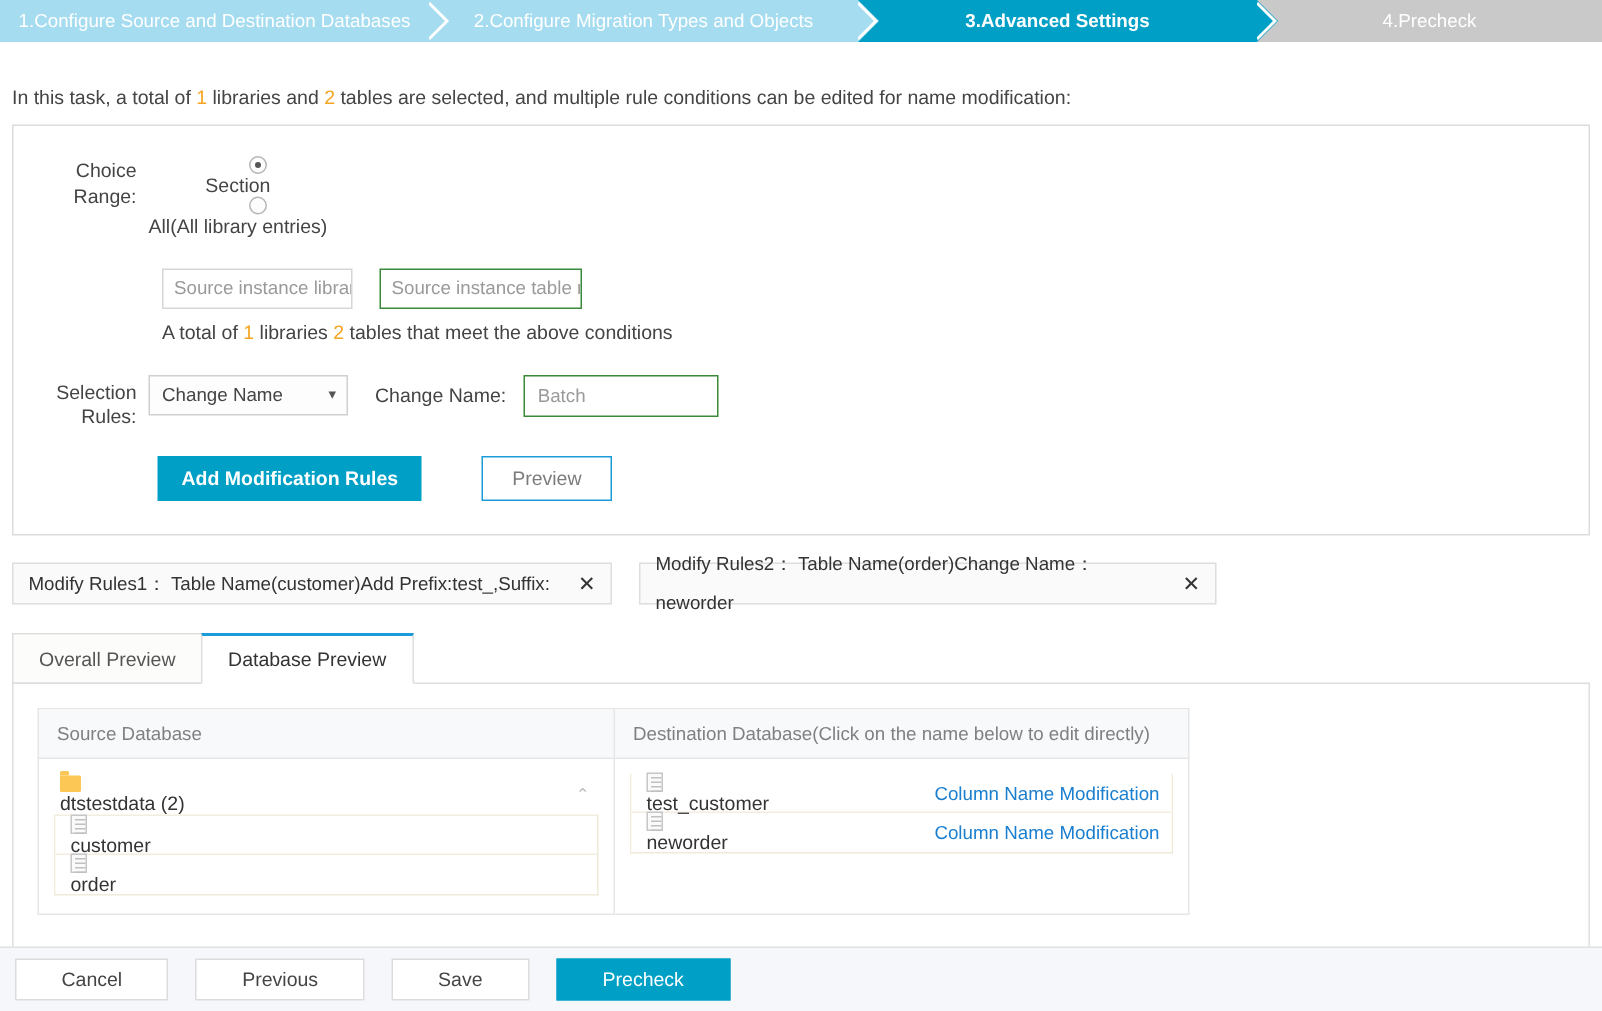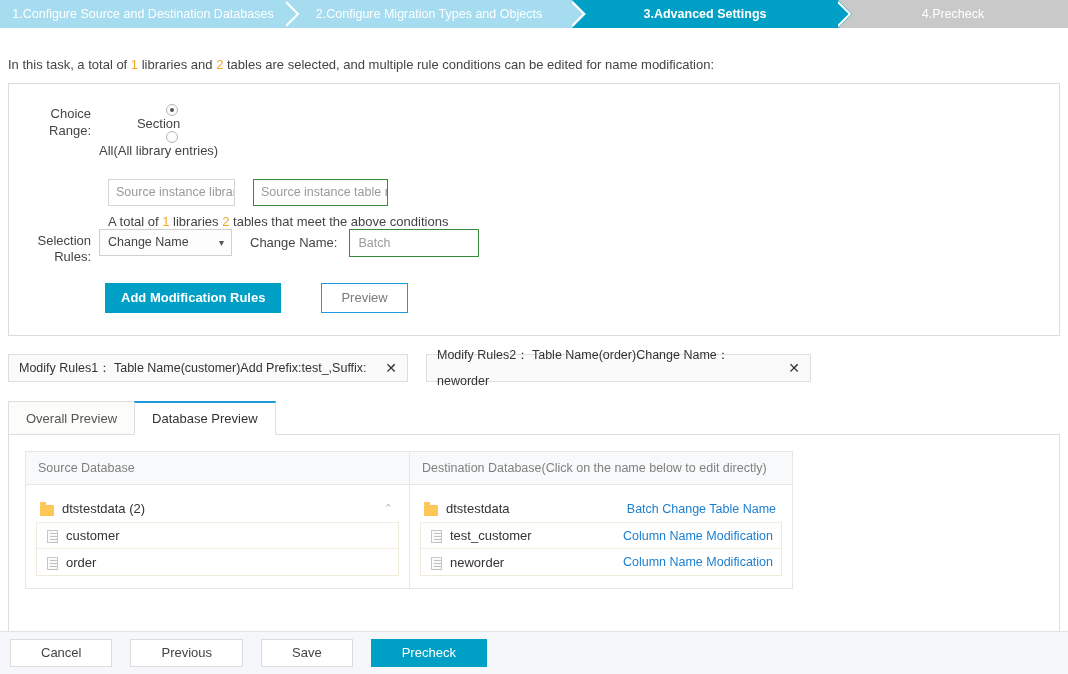--- a/index.html
+++ b/index.html
@@ -105,21 +105,21 @@
   }
   .tinput.focus { border: 1px solid #3a8a3a; width: 135px; }
 
   .total-line {
     margin-top: 8px;
     padding-left: 99px;
     font-size: 13px;
     color: #444;
   }
 
-  .rules-row { display: flex; align-items: flex-start; }
+  .rules-row { margin-top: 21px; display: flex; align-items: flex-start; }
   .lbl-sel {
     width: 90px; text-align: right; padding-right: 8px;
     line-height: 16px; font-size: 13px; color: #444; padding-top: 4px;
   }
   .select {
     width: 133px; height: 27px;
     border: 1px solid #d0d0d0;
     background: #fdfdfd;
     font-size: 12.5px;
     color: #444;
@@ -226,21 +226,21 @@
     color: #808080;
   }
   .tree-body { padding: 10px 10px 12px 10px; }
   .node {
     display: flex; align-items: center;
     height: 28px;
     padding: 0 6px 0 4px;
     border-bottom: 1px solid #f2eedf;
     justify-content: space-between;
   }
-  .node-left { display: flex; align-items: flex-end; }
+  .node-left { display: flex; align-items: flex-start; flex-direction: column; }
   .folder {
     width: 14px; height: 11px;
     background: #fcc755;
     border-radius: 1px;
     position: relative;
     margin-right: 8px;
   }
   .folder::before {
     content: "";
     position: absolute;
@@ -425,27 +425,20 @@
               <span class="node-name">order</span>
             </span>
           </div>
         </div>
       </div>
     </div>
 
     <div class="tree-col">
       <div class="tree-head">Destination Database(Click on the name below to edit directly)</div>
       <div class="tree-body">
-        <div class="node">
-          <span class="node-left">
-            <span class="folder"></span>
-            <span class="node-name">dtstestdata</span>
-          </span>
-          <span class="link">Batch Change Table Name</span>
-        </div>
         <div class="child-box">
           <div class="child">
             <span class="node-left">
               <span class="tbl-icon"></span>
               <span class="node-name">test_customer</span>
             </span>
             <span class="link">Column Name Modification</span>
           </div>
           <div class="child">
             <span class="node-left">

